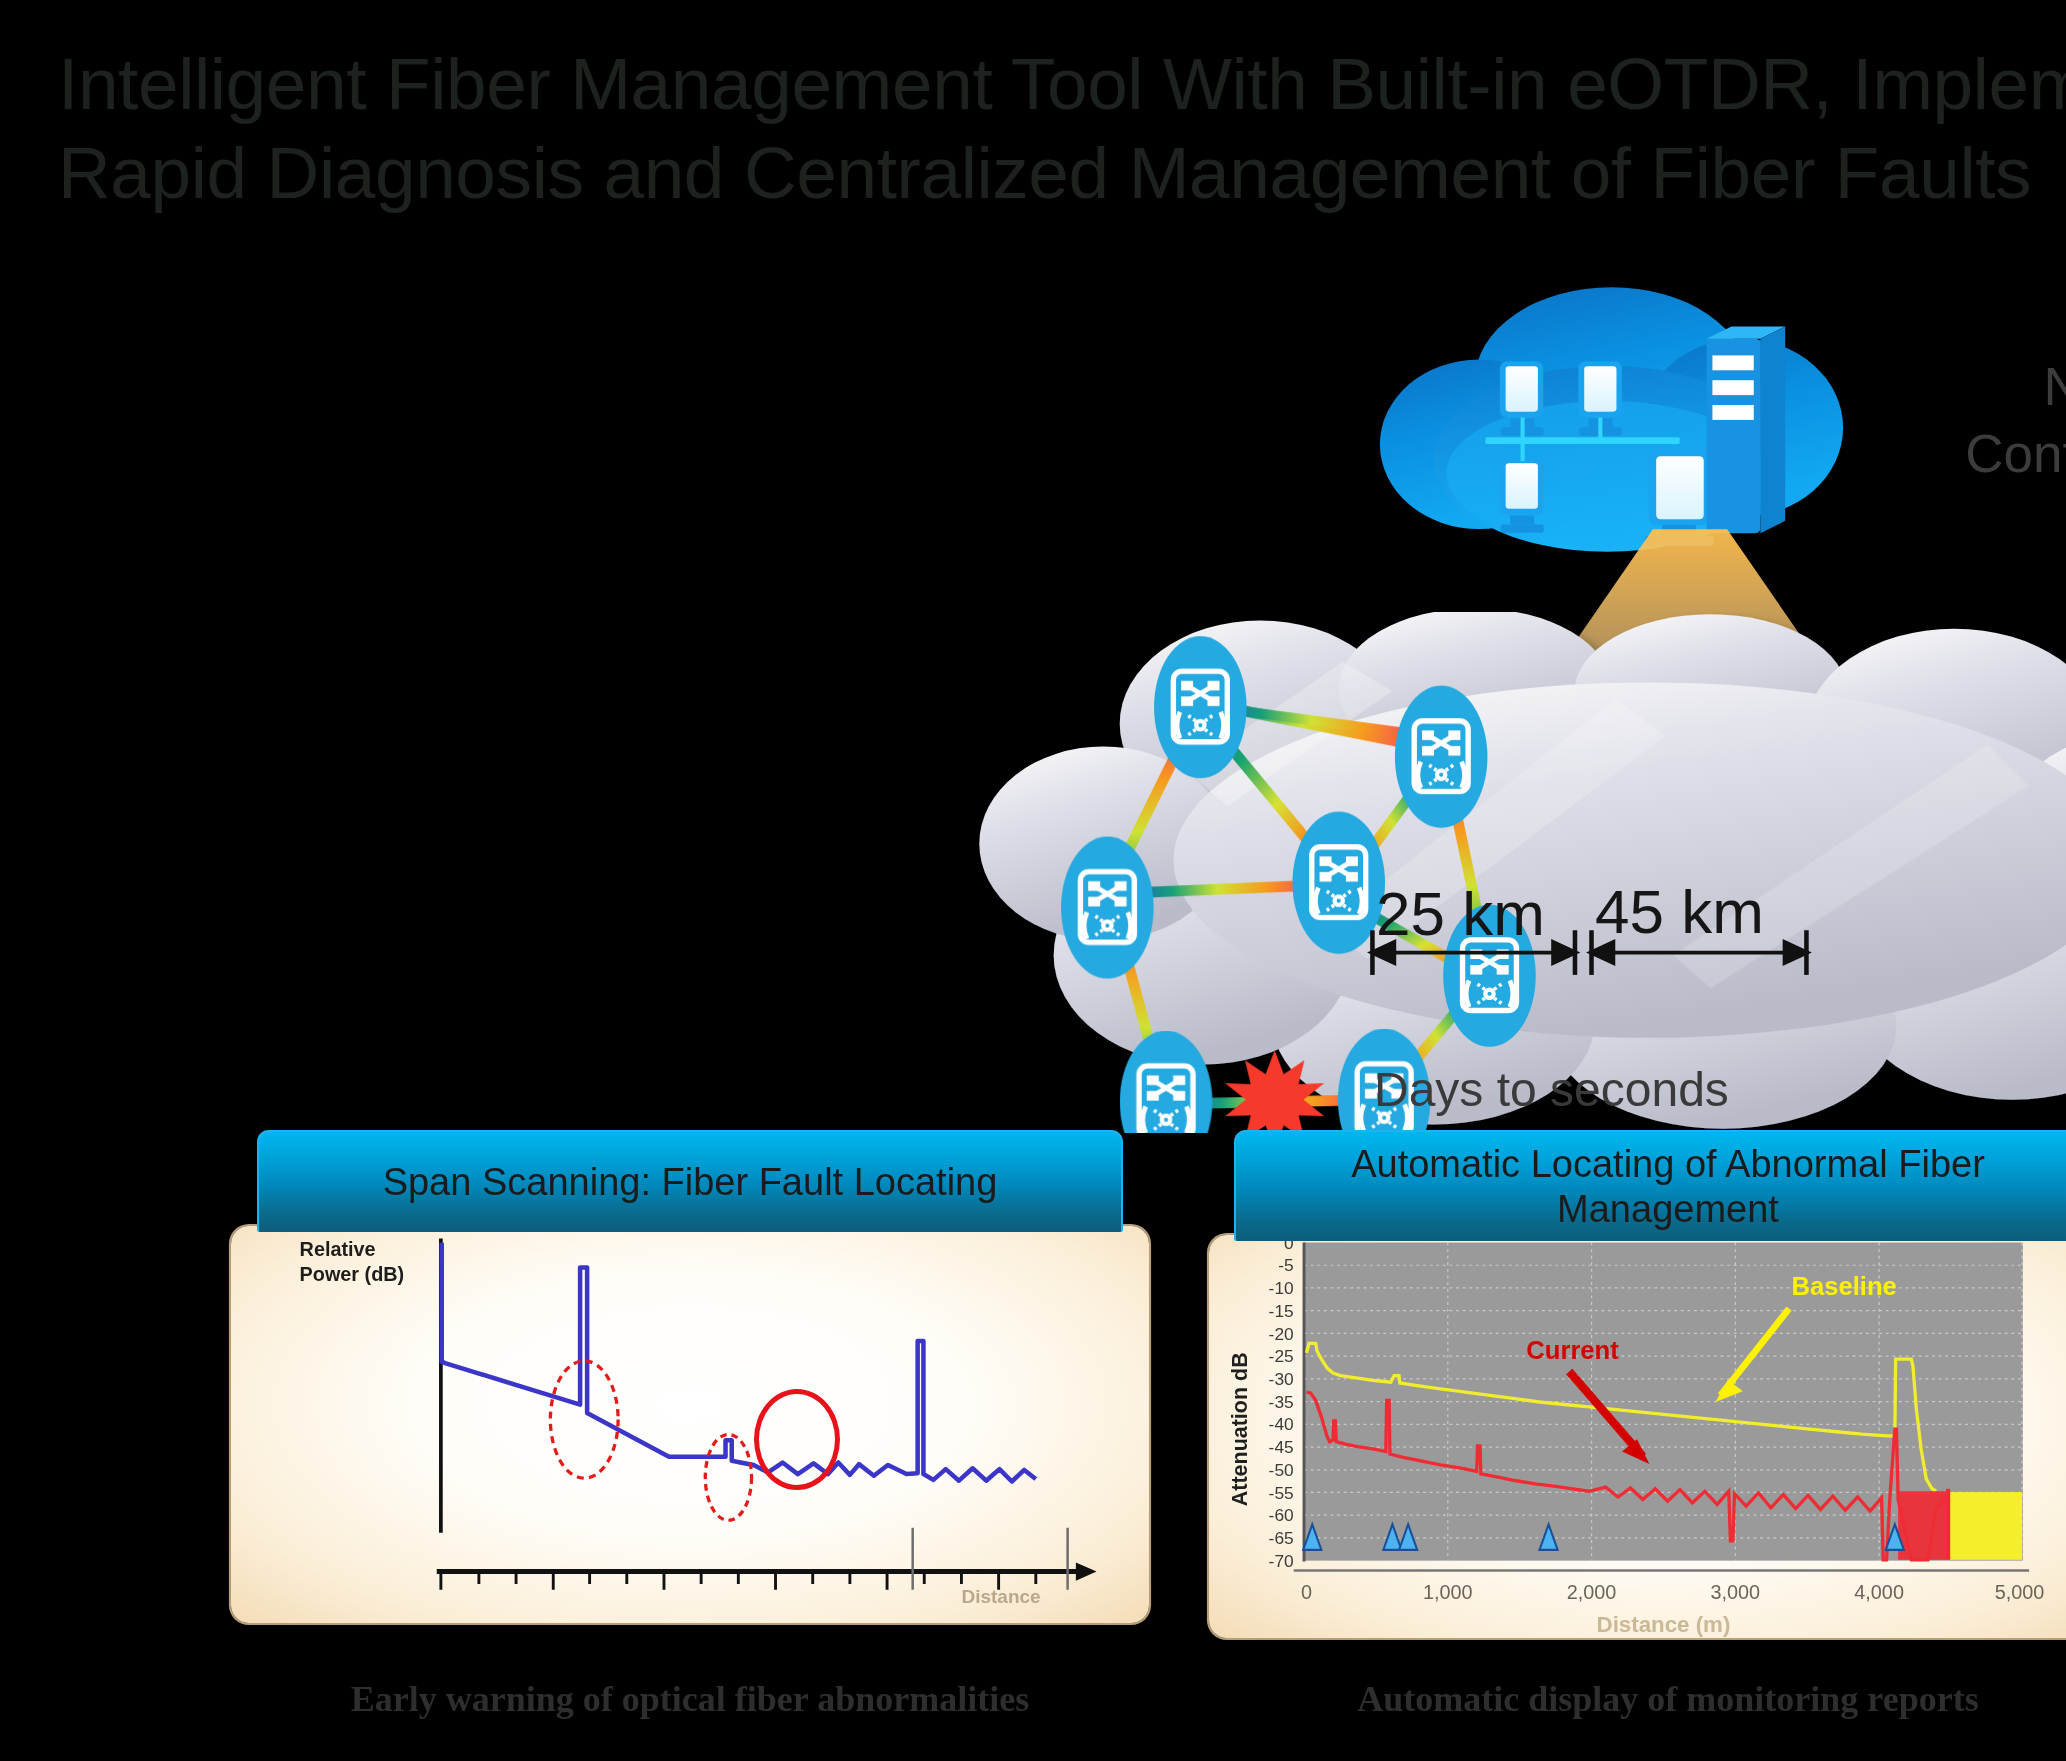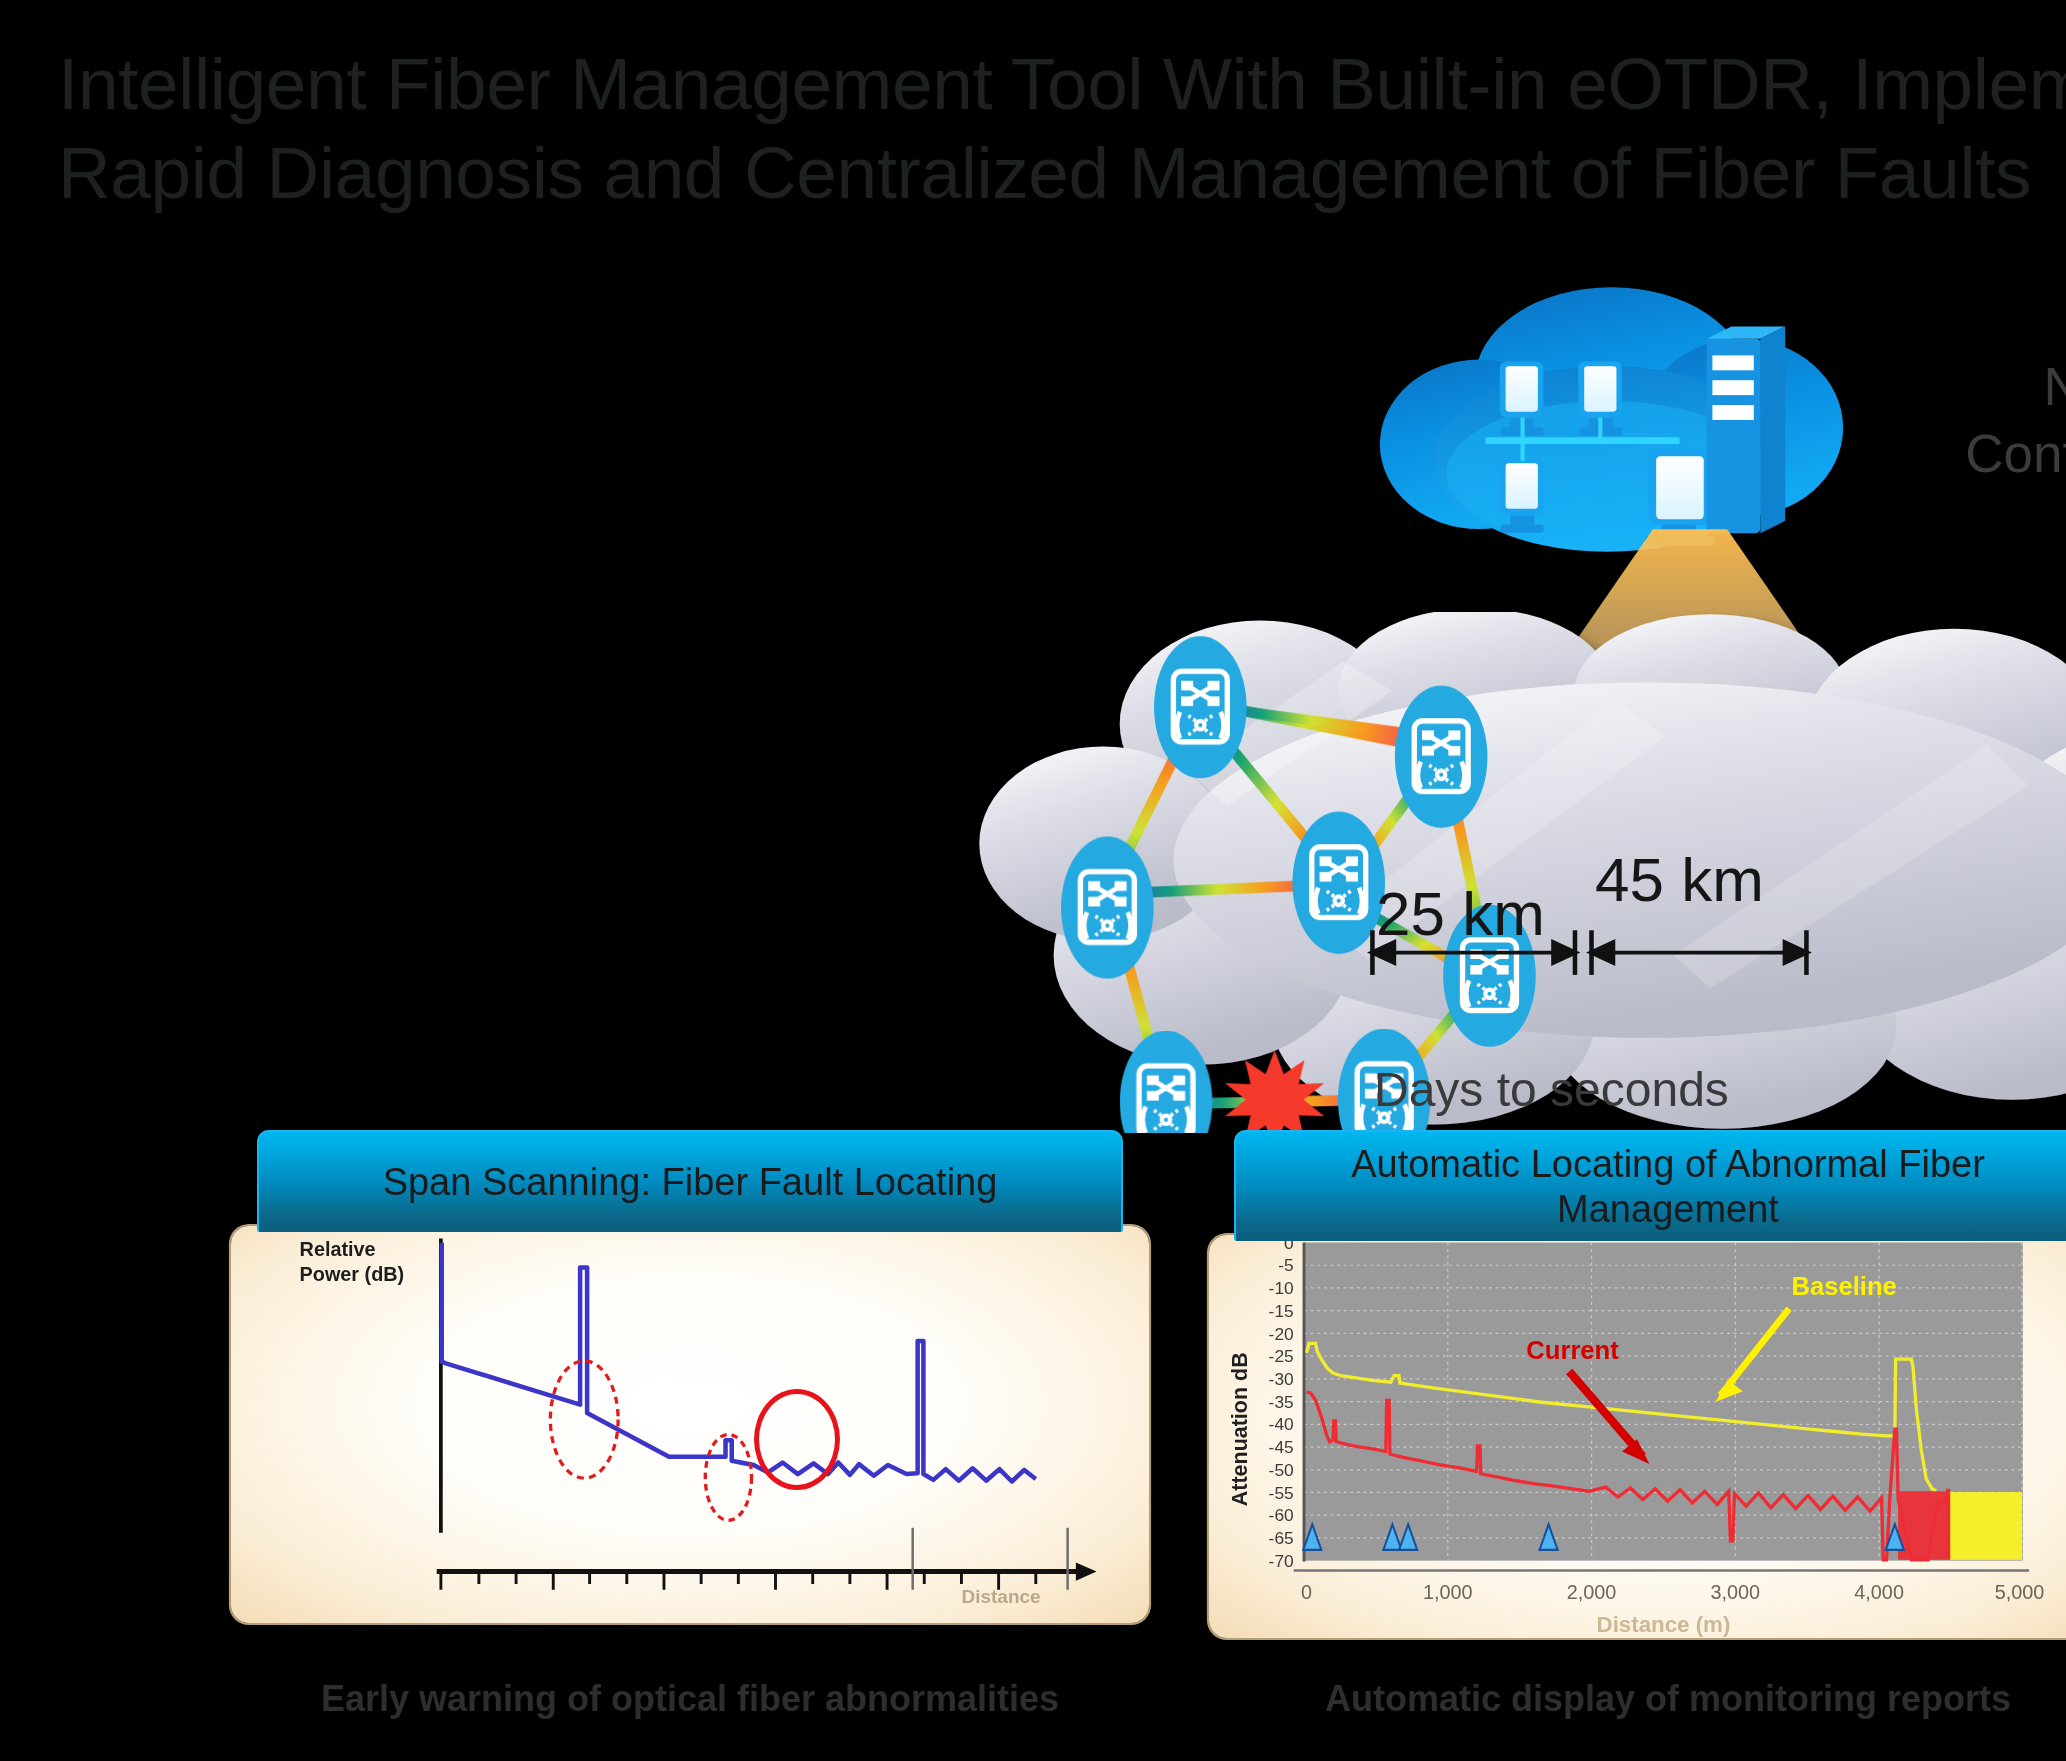--- a/index.html
+++ b/index.html
@@ -55,21 +55,21 @@
   #net-cloud svg { display:block; width:100%; height:100%; }
 
   .km-label {
     position:absolute;
     font-size:62px;
     color:#161616;
     font-weight:400;
     white-space:nowrap;
   }
   #km-25 { left:1376px; top:878px; }
-  #km-45 { left:1595px; top:844px; }
+  #km-45 { left:1595px; top:876px; }
   #days-label {
     position:absolute;
     left:1374px; top:1062px;
     font-size:48px;
     color:#3a3a3a;
     white-space:nowrap;
   }
   #dim-arrows { position:absolute; left:1360px; top:922px; width:463px; height:62px; }
 
   
@@ -121,20 +121,21 @@
 
   .caption {
     position:absolute;
     top:1678px;
     width:918px;
     text-align:center;
     font-size:36px;
     font-weight:bold;
     color:#2e2e2e;
     white-space:nowrap;
+    font-family:Liberation Serif, serif;
   }
   #cap-left  { left:231px; }
   #cap-mid   { left:1209px; }
 
   
   #chart-left { position:absolute; inset:0; width:100%; height:100%; }
   
   #chart-mid { position:absolute; inset:0; width:100%; height:100%; }
   #circle-mark {
     position:absolute;

